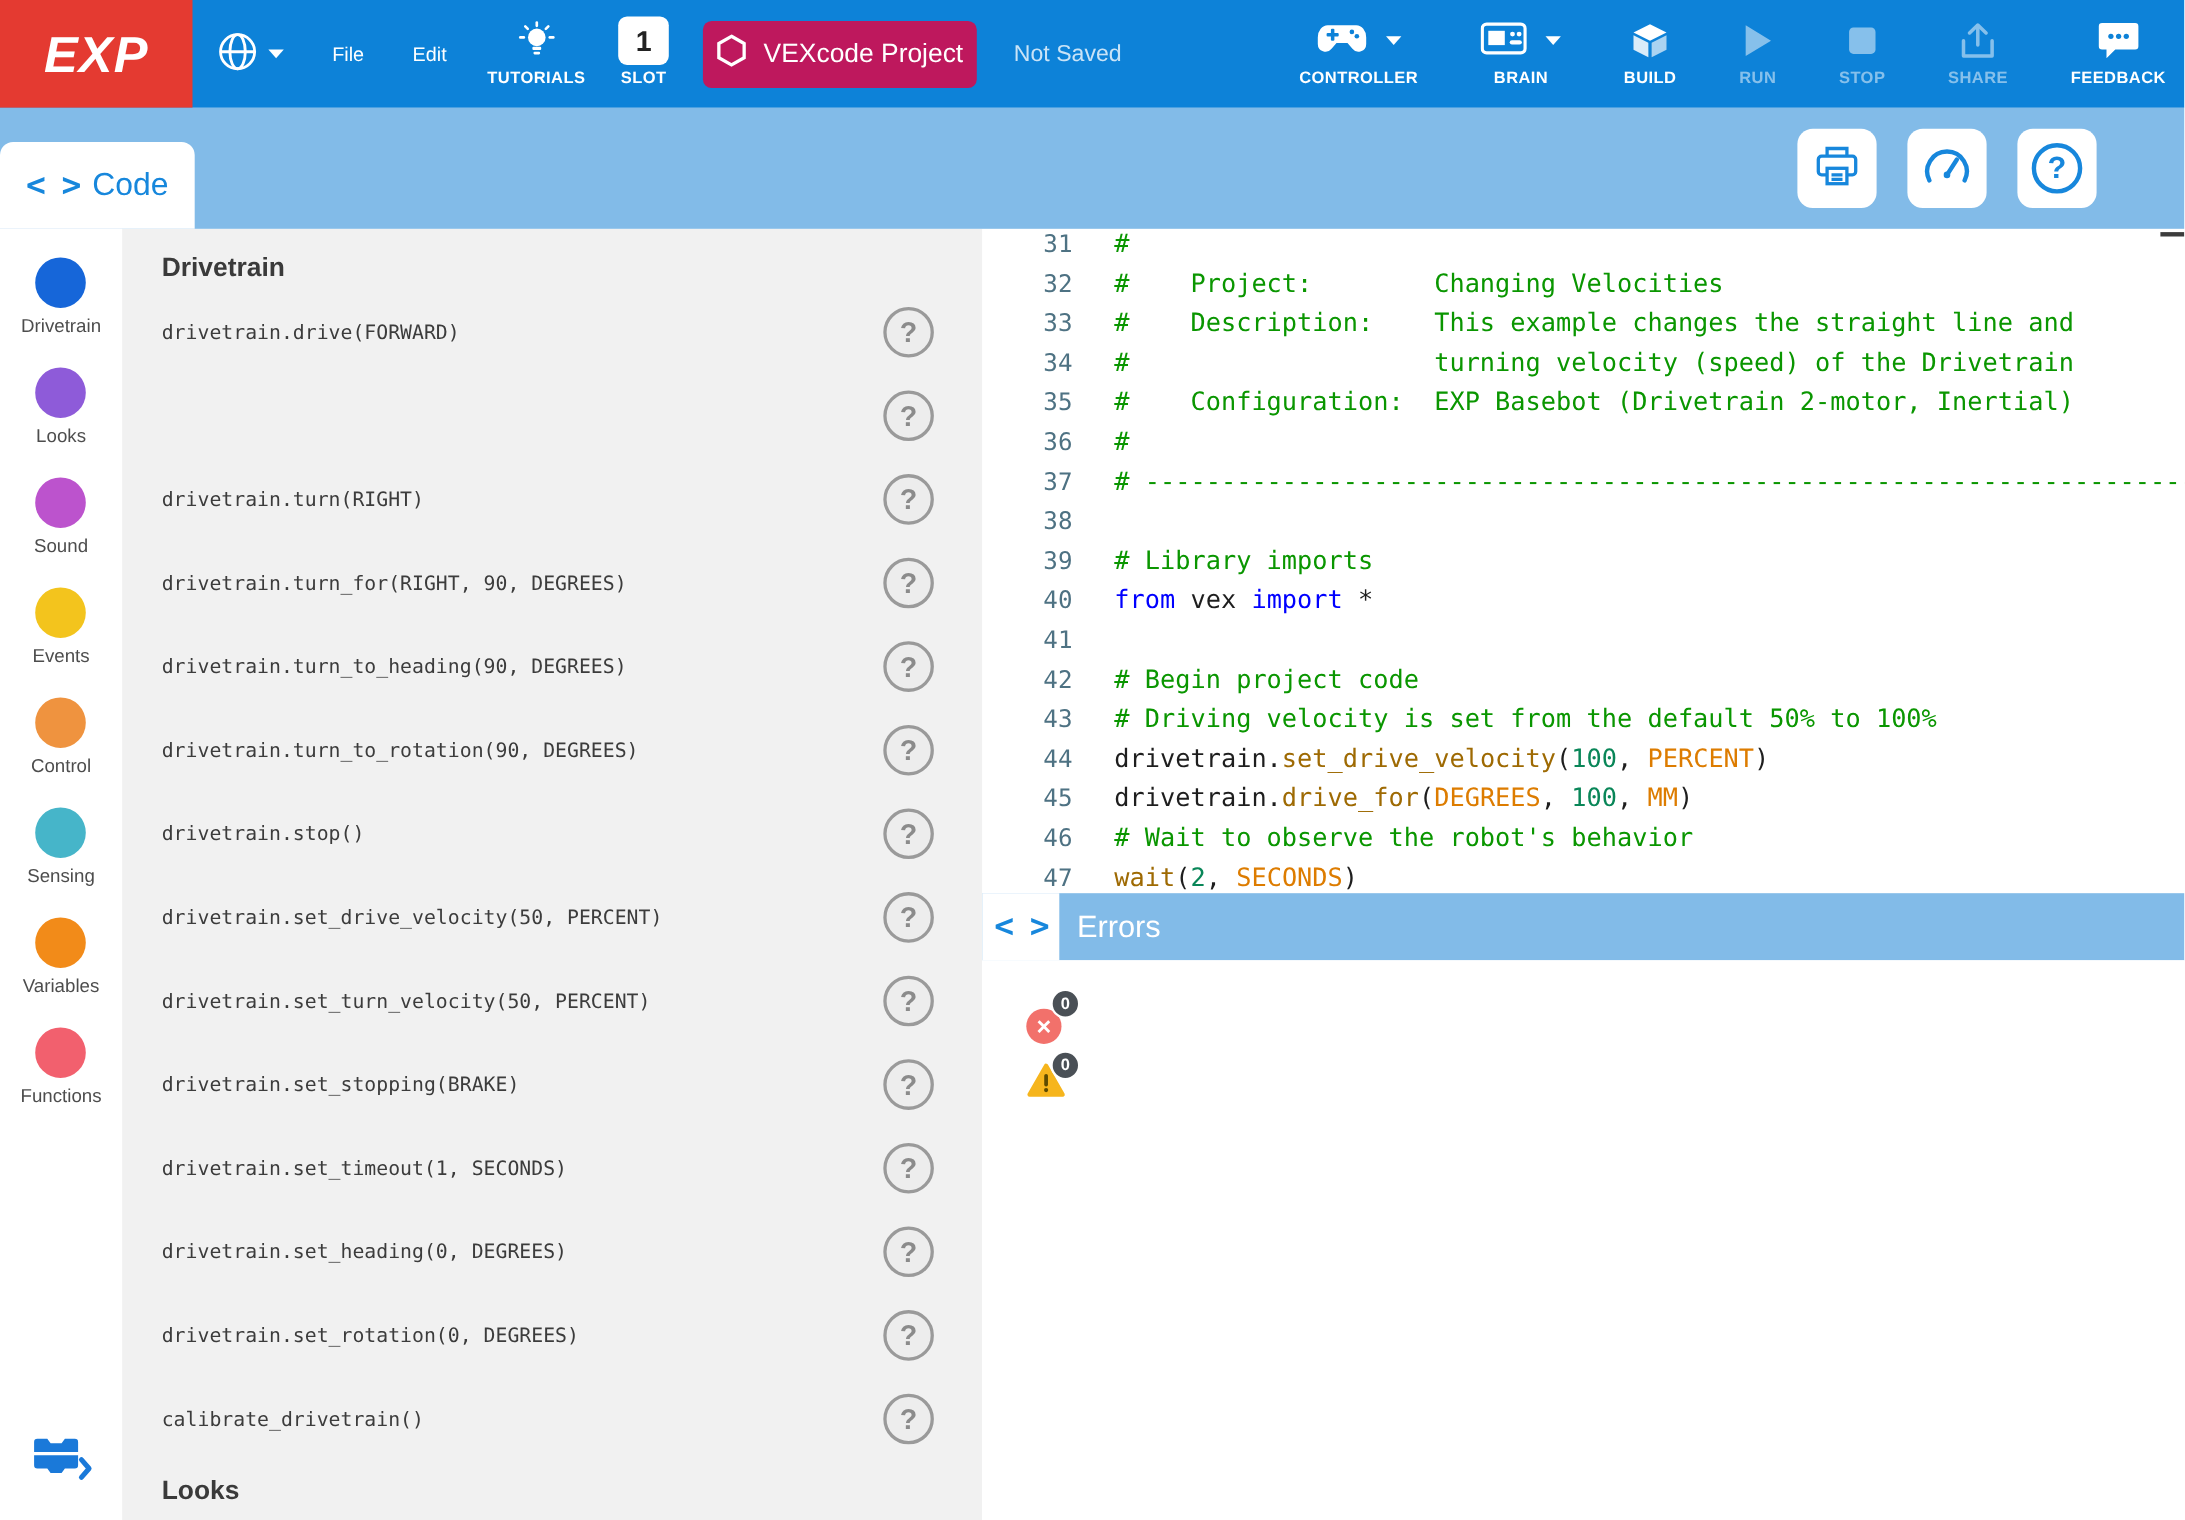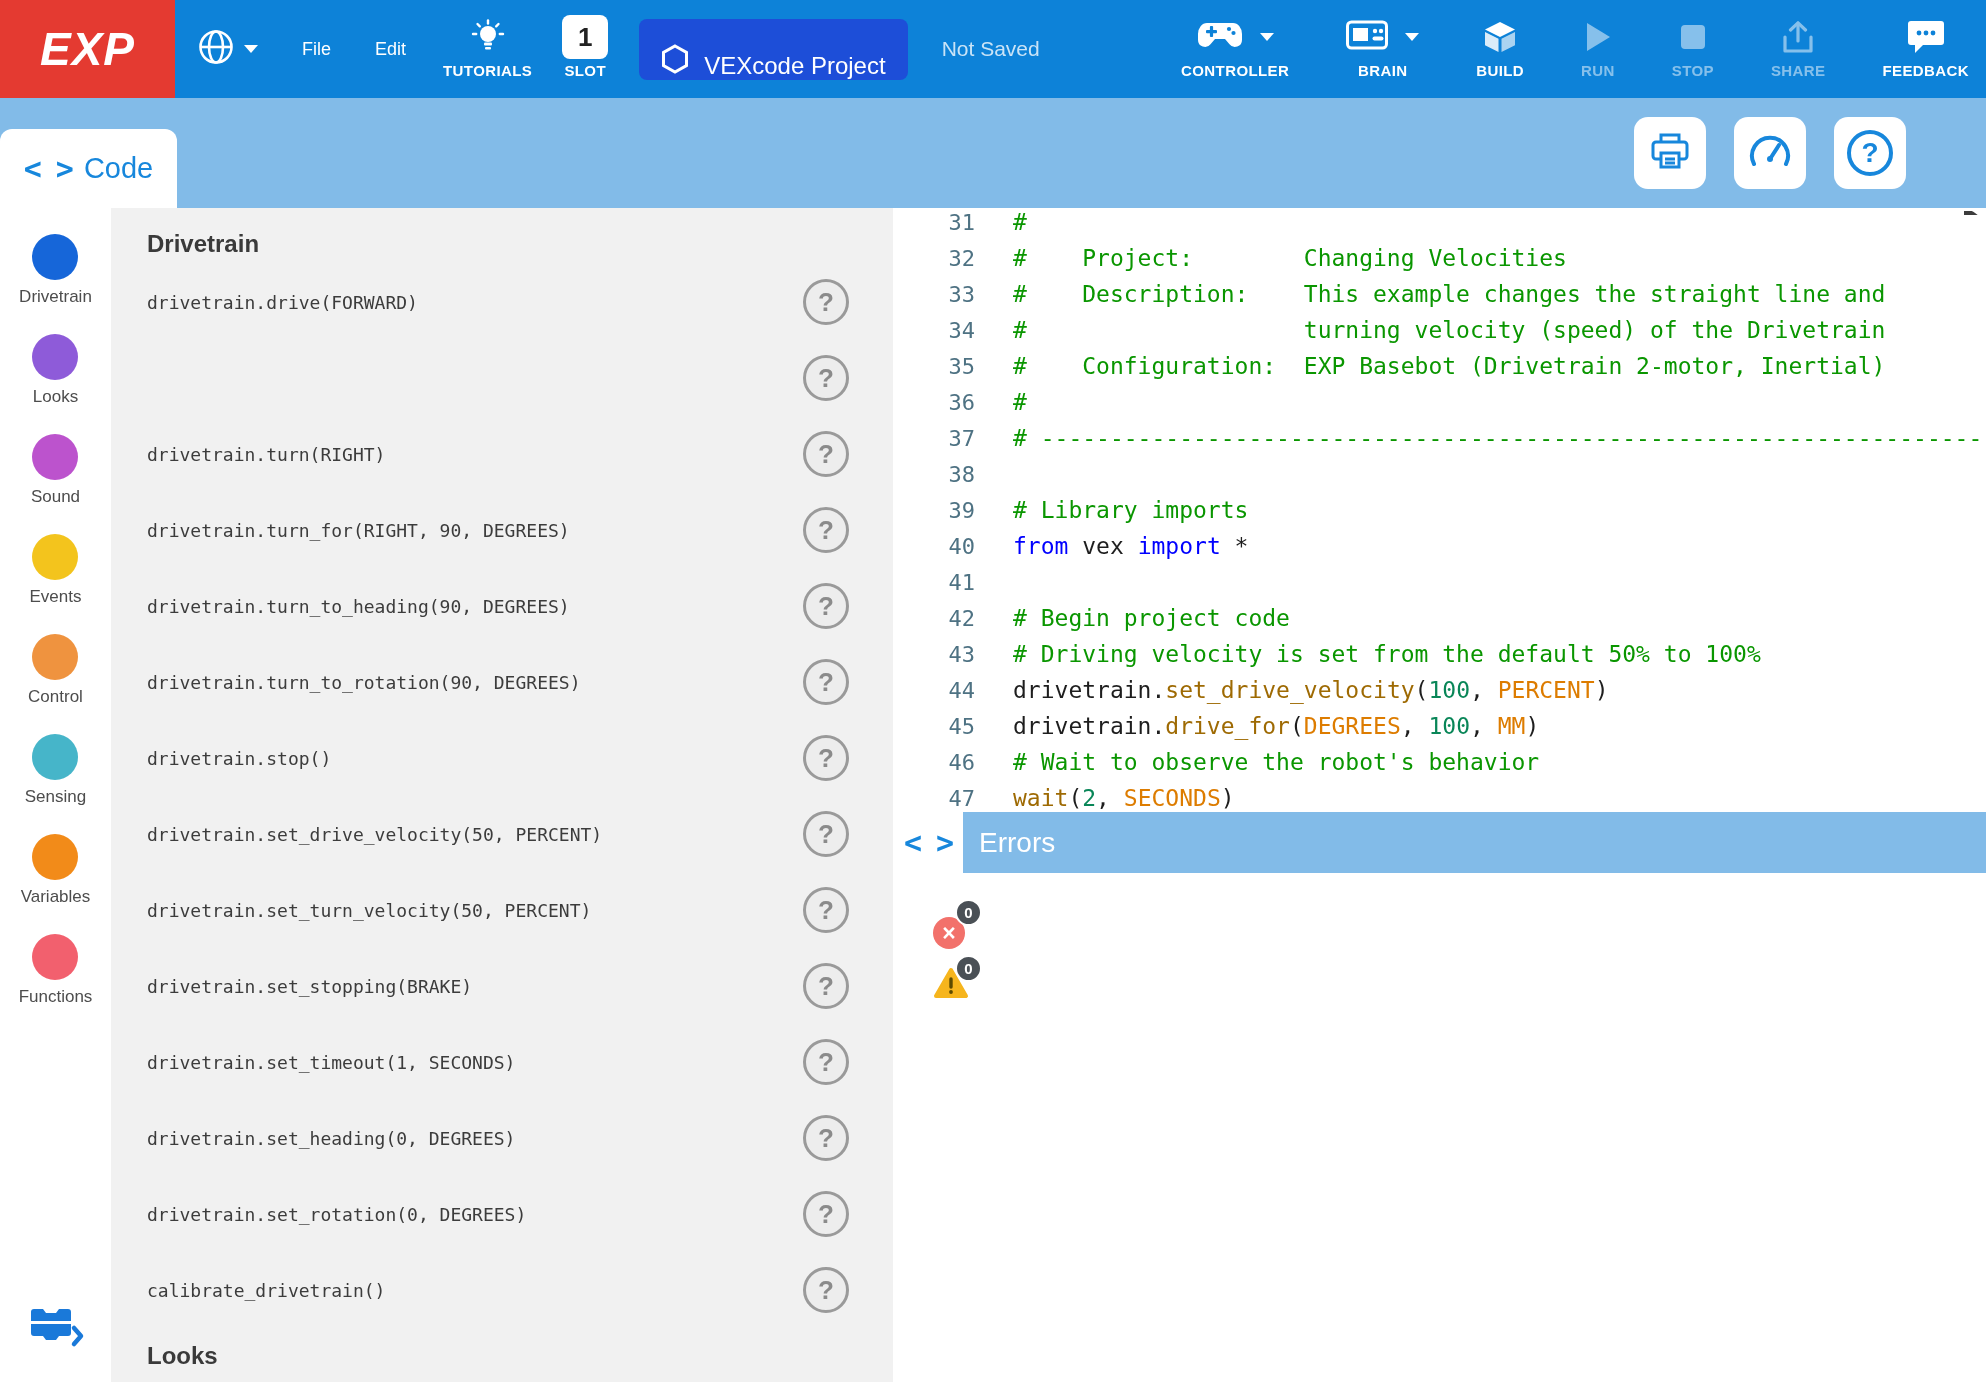--- a/index.html
+++ b/index.html
@@ -13,22 +13,22 @@
           font-size:46px; font-weight:bold; font-style:italic; letter-spacing:1px; }
   .tb-item { display:flex; align-items:center; padding:0 22px; cursor:default; }
   .menu-label { font-size:18px; }
   .caret { width:0; height:0; border-left:7px solid transparent; border-right:7px solid transparent; border-top:8px solid #fff; margin-left:9px; }
   .stack-btn { display:flex; flex-direction:column; align-items:center; justify-content:center; gap:7px; padding:0 15px; }
   .stack-btn .glyph-row { height:36px; display:flex; align-items:center; gap:8px; }
   .stack-btn .tb-label { font-size:15px; font-weight:bold; letter-spacing:.4px; }
   .stack-btn.disabled { opacity:.5; }
   .slot-box { width:46px; height:44px; background:#fff; border-radius:8px; color:#222; font-weight:bold; font-size:26px;
               display:flex; align-items:center; justify-content:center; }
-  .project-pill { align-self:center; height:61px; background:#1d4ed8; border-radius:8px; display:flex; align-items:flex-end;
-                  gap:15px; padding:0 22px; margin:0 16px; font-size:24px; }
+  .project-pill { align-self:center; height:61px; background:#be185d; border-radius:8px; display:flex; align-items:center;
+                  gap:15px; padding:0 12px; margin:0 16px; font-size:24px; }
   .save-status { align-self:center; font-size:21px; color:rgba(255,255,255,.78); margin:0 18px; }
   .tb-right { margin-left:auto; display:flex; align-items:stretch; padding-right:2px;gap:27px; }
 
   
   .subbar { height:110px; background:#82bbe8; display:flex; align-items:flex-end; position:relative; flex:0 0 auto; }
   .code-tab { width:177px; height:79px; background:#fff; border-radius:12px 12px 0 0; display:flex; align-items:center; justify-content:center; gap:12px; }
   .code-glyph { color:#1787dc; font-weight:bold; font-size:30px; font-family:"DejaVu Sans Mono", monospace; letter-spacing:-2px; }
   .code-tab-label { color:#1787dc; font-size:29px; }
   .subbar-actions { position:absolute; right:80px; top:50%; transform:translateY(-50%); display:flex; gap:28px; }
   .sq-btn { width:72px; height:72px; background:#fff; border-radius:14px; display:flex; align-items:center; justify-content:center; }
@@ -46,21 +46,21 @@
 
   .palette { width:782px; background:#f1f1f1; padding-top:14px; overflow:hidden; flex:0 0 auto; }
   .palette h2 { font-size:24px; color:#3a3a3a; font-weight:bold; margin:8px 0 6px 36px; }
   .cmd-row { height:76px; display:flex; align-items:center; padding:0 44px 0 36px; }
   .cmd-text { font-family:"DejaVu Sans Mono", monospace; font-size:18px; color:#3c3c3c; white-space:pre; }
   .help-circle { margin-left:auto; width:46px; height:46px; border-radius:50%; border:3px solid #9a9a9a; color:#8b8b8b;
                  font-size:26px; font-weight:bold; background:#ededed; display:flex; align-items:center; justify-content:center; flex:0 0 auto; }
   .palette h2.next { margin-top:14px; }
 
   .editor-col { flex:1; display:flex; flex-direction:column; min-width:0; background:#fff; }
-  .editor { height:604px; overflow:hidden; position:relative;border-radius:26px; }
+  .editor { height:604px; overflow:hidden; position:relative; }
   .lines { margin-top:-4px; }
   .code-line { display:flex; height:36px; align-items:center; white-space:pre; }
   .ln { width:82px; text-align:right; color:#4e7283; font-family:"DejaVu Sans Mono", monospace; font-size:22px; flex:0 0 auto; }
   .code-content { padding-left:38px; font-family:"DejaVu Sans Mono", monospace; font-size:23px; color:#1e1e1e; }
   .tk-com { color:#0a9600; }
   .tk-kw  { color:#0000ff; }
   .tk-fn  { color:#9e6a03; }
   .tk-num { color:#098658; }
   .tk-const { color:#dd7c00; }
   .tk-def { color:#1e1e1e; }

